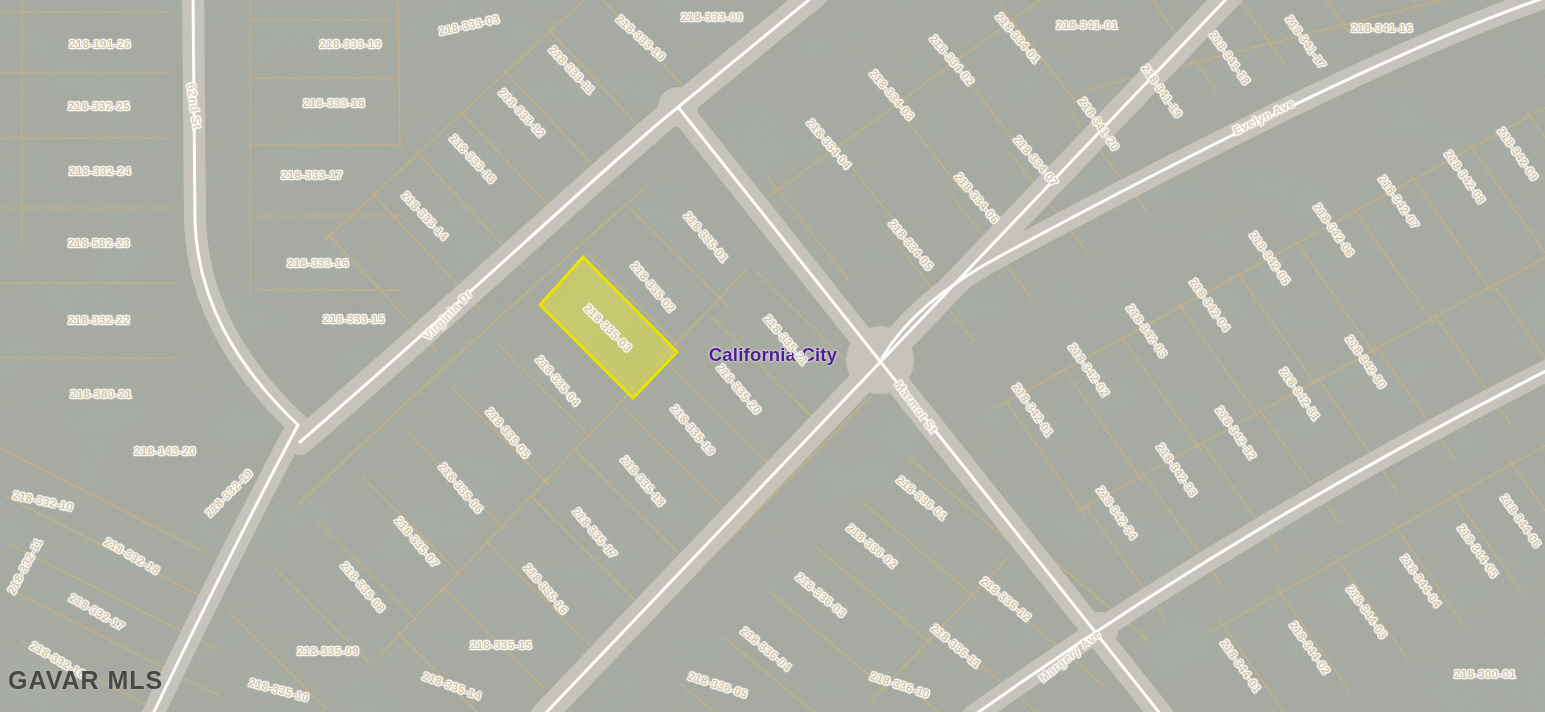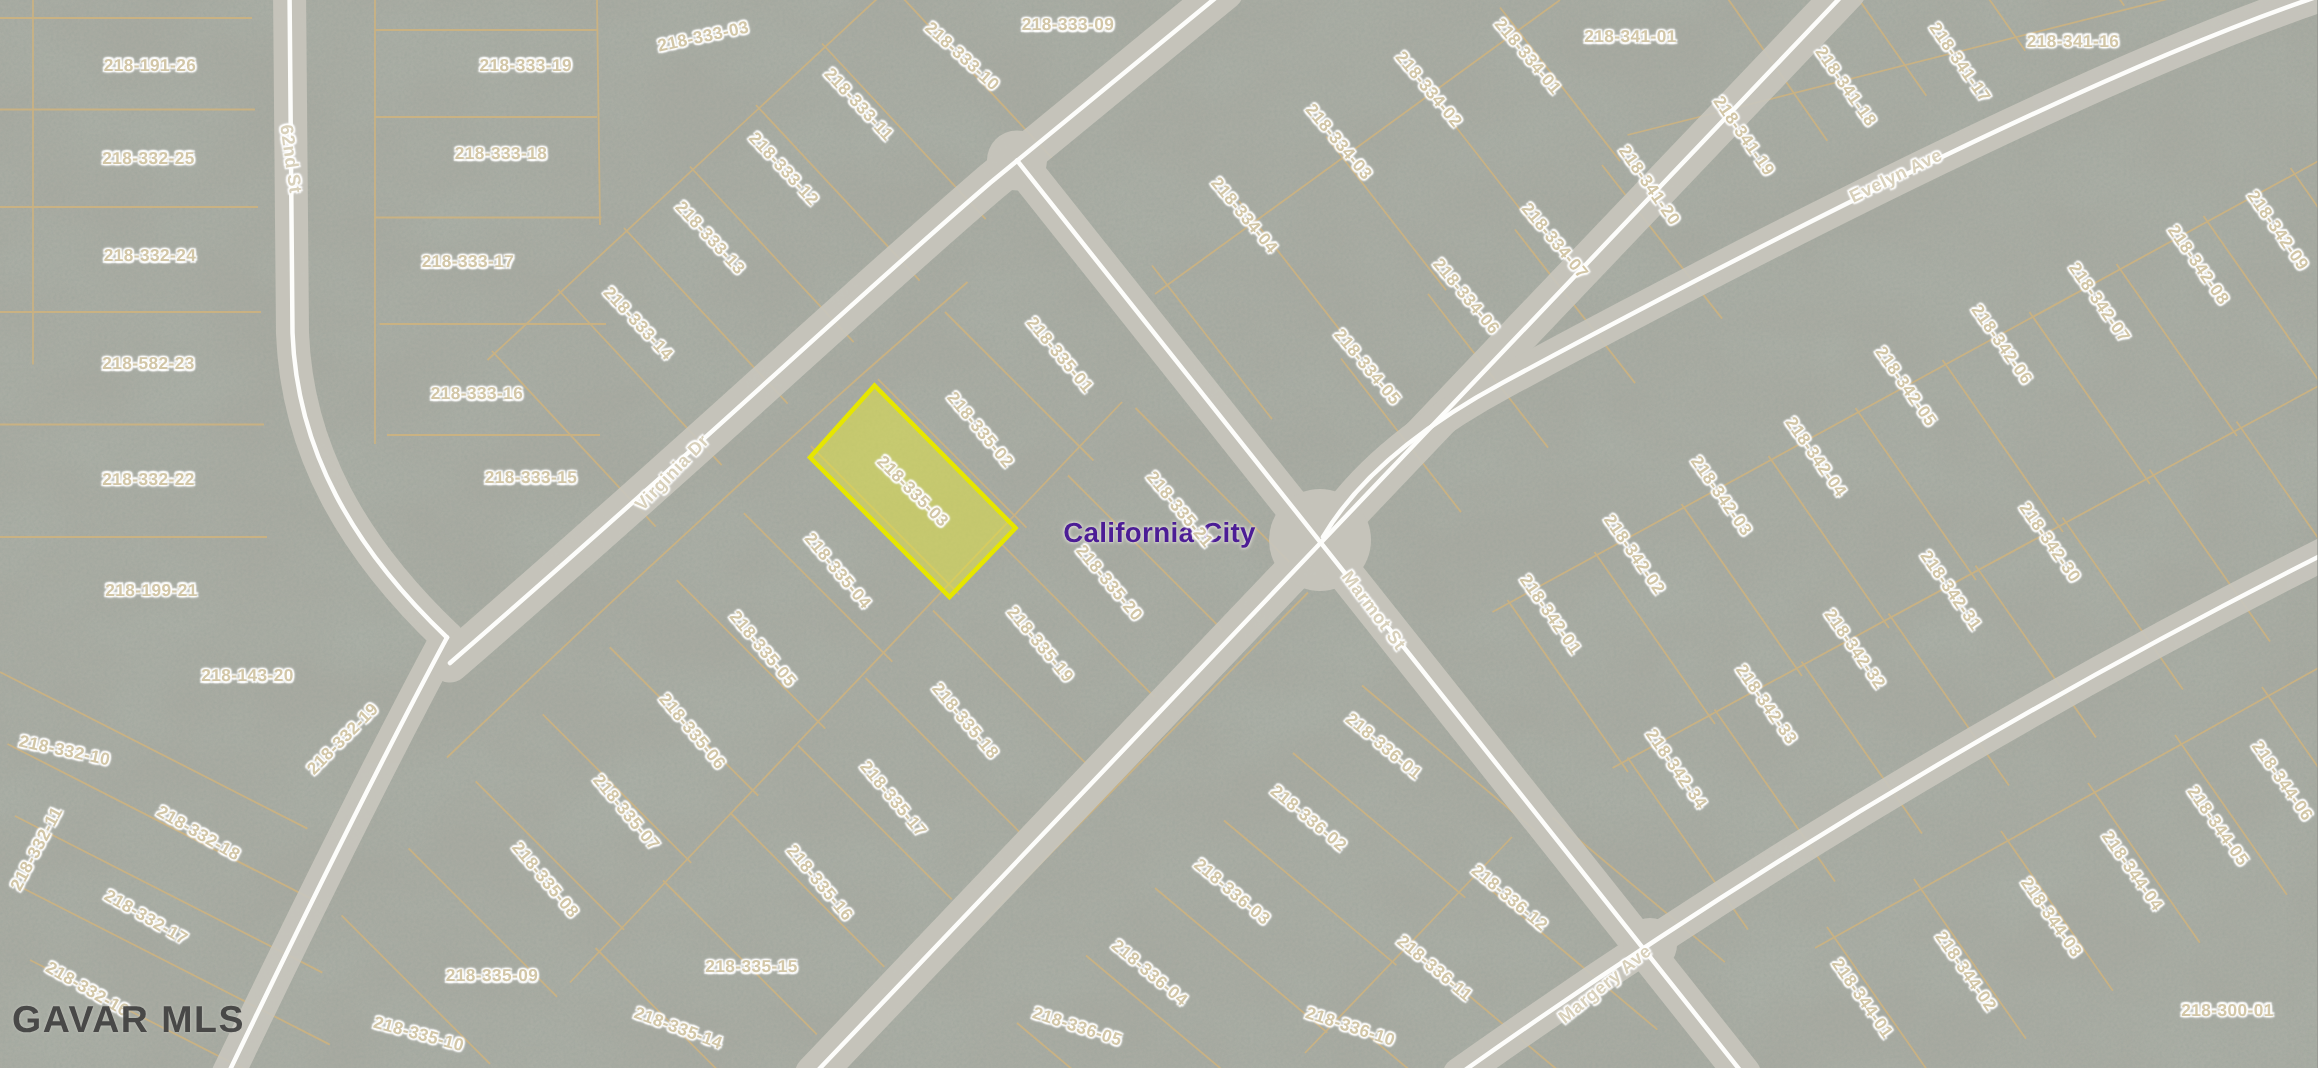--- a/index.html
+++ b/index.html
@@ -194,21 +194,21 @@
 
     <polygon points="583,257 677,352 633,398 540,305" fill="rgba(228,230,60,0.50)" stroke="#e6e600" stroke-width="3"></polygon>
   </svg>
 
   <div id="labels">
       <span class="plabel" style="left: 100px; top: 44px; transform: translate(-50%, -50%) rotate(0deg);">218-191-26</span>
       <span class="plabel" style="left: 99px; top: 106px; transform: translate(-50%, -50%) rotate(0deg);">218-332-25</span>
       <span class="plabel" style="left: 100px; top: 171px; transform: translate(-50%, -50%) rotate(0deg);">218-332-24</span>
       <span class="plabel" style="left: 99px; top: 243px; transform: translate(-50%, -50%) rotate(0deg);">218-582-23</span>
       <span class="plabel" style="left: 99px; top: 320px; transform: translate(-50%, -50%) rotate(0deg);">218-332-22</span>
-      <span class="plabel" style="left: 101px; top: 394px; transform: translate(-50%, -50%) rotate(0deg);">218-199-21</span>
+      <span class="plabel" style="left: 101px; top: 394px; transform: translate(-50%, -50%) rotate(0deg);">218-380-21</span>
       <span class="plabel" style="left: 165px; top: 451px; transform: translate(-50%, -50%) rotate(0deg);">218-143-20</span>
       <span class="plabel" style="left: 229px; top: 493px; transform: translate(-50%, -50%) rotate(-45deg);">218-332-19</span>
       <span class="plabel" style="left: 43px; top: 501px; transform: translate(-50%, -50%) rotate(12deg);">218-332-10</span>
       <span class="plabel" style="left: 25px; top: 566px; transform: translate(-50%, -50%) rotate(-62deg);">218-332-11</span>
       <span class="plabel" style="left: 132px; top: 556px; transform: translate(-50%, -50%) rotate(30deg);">218-332-18</span>
       <span class="plabel" style="left: 97px; top: 612px; transform: translate(-50%, -50%) rotate(30deg);">218-332-17</span>
       <span class="plabel" style="left: 58px; top: 660px; transform: translate(-50%, -50%) rotate(30deg);">218-332-16</span>
       <span class="plabel" style="left: 335px; top: 44px; transform: translate(-50%, -50%) rotate(0deg); padding-left: 31px;">218-333-19</span>
       <span class="plabel" style="left: 334px; top: 103px; transform: translate(-50%, -50%) rotate(0deg);">218-333-18</span>
       <span class="plabel" style="left: 312px; top: 175px; transform: translate(-50%, -50%) rotate(0deg);">218-333-17</span>

